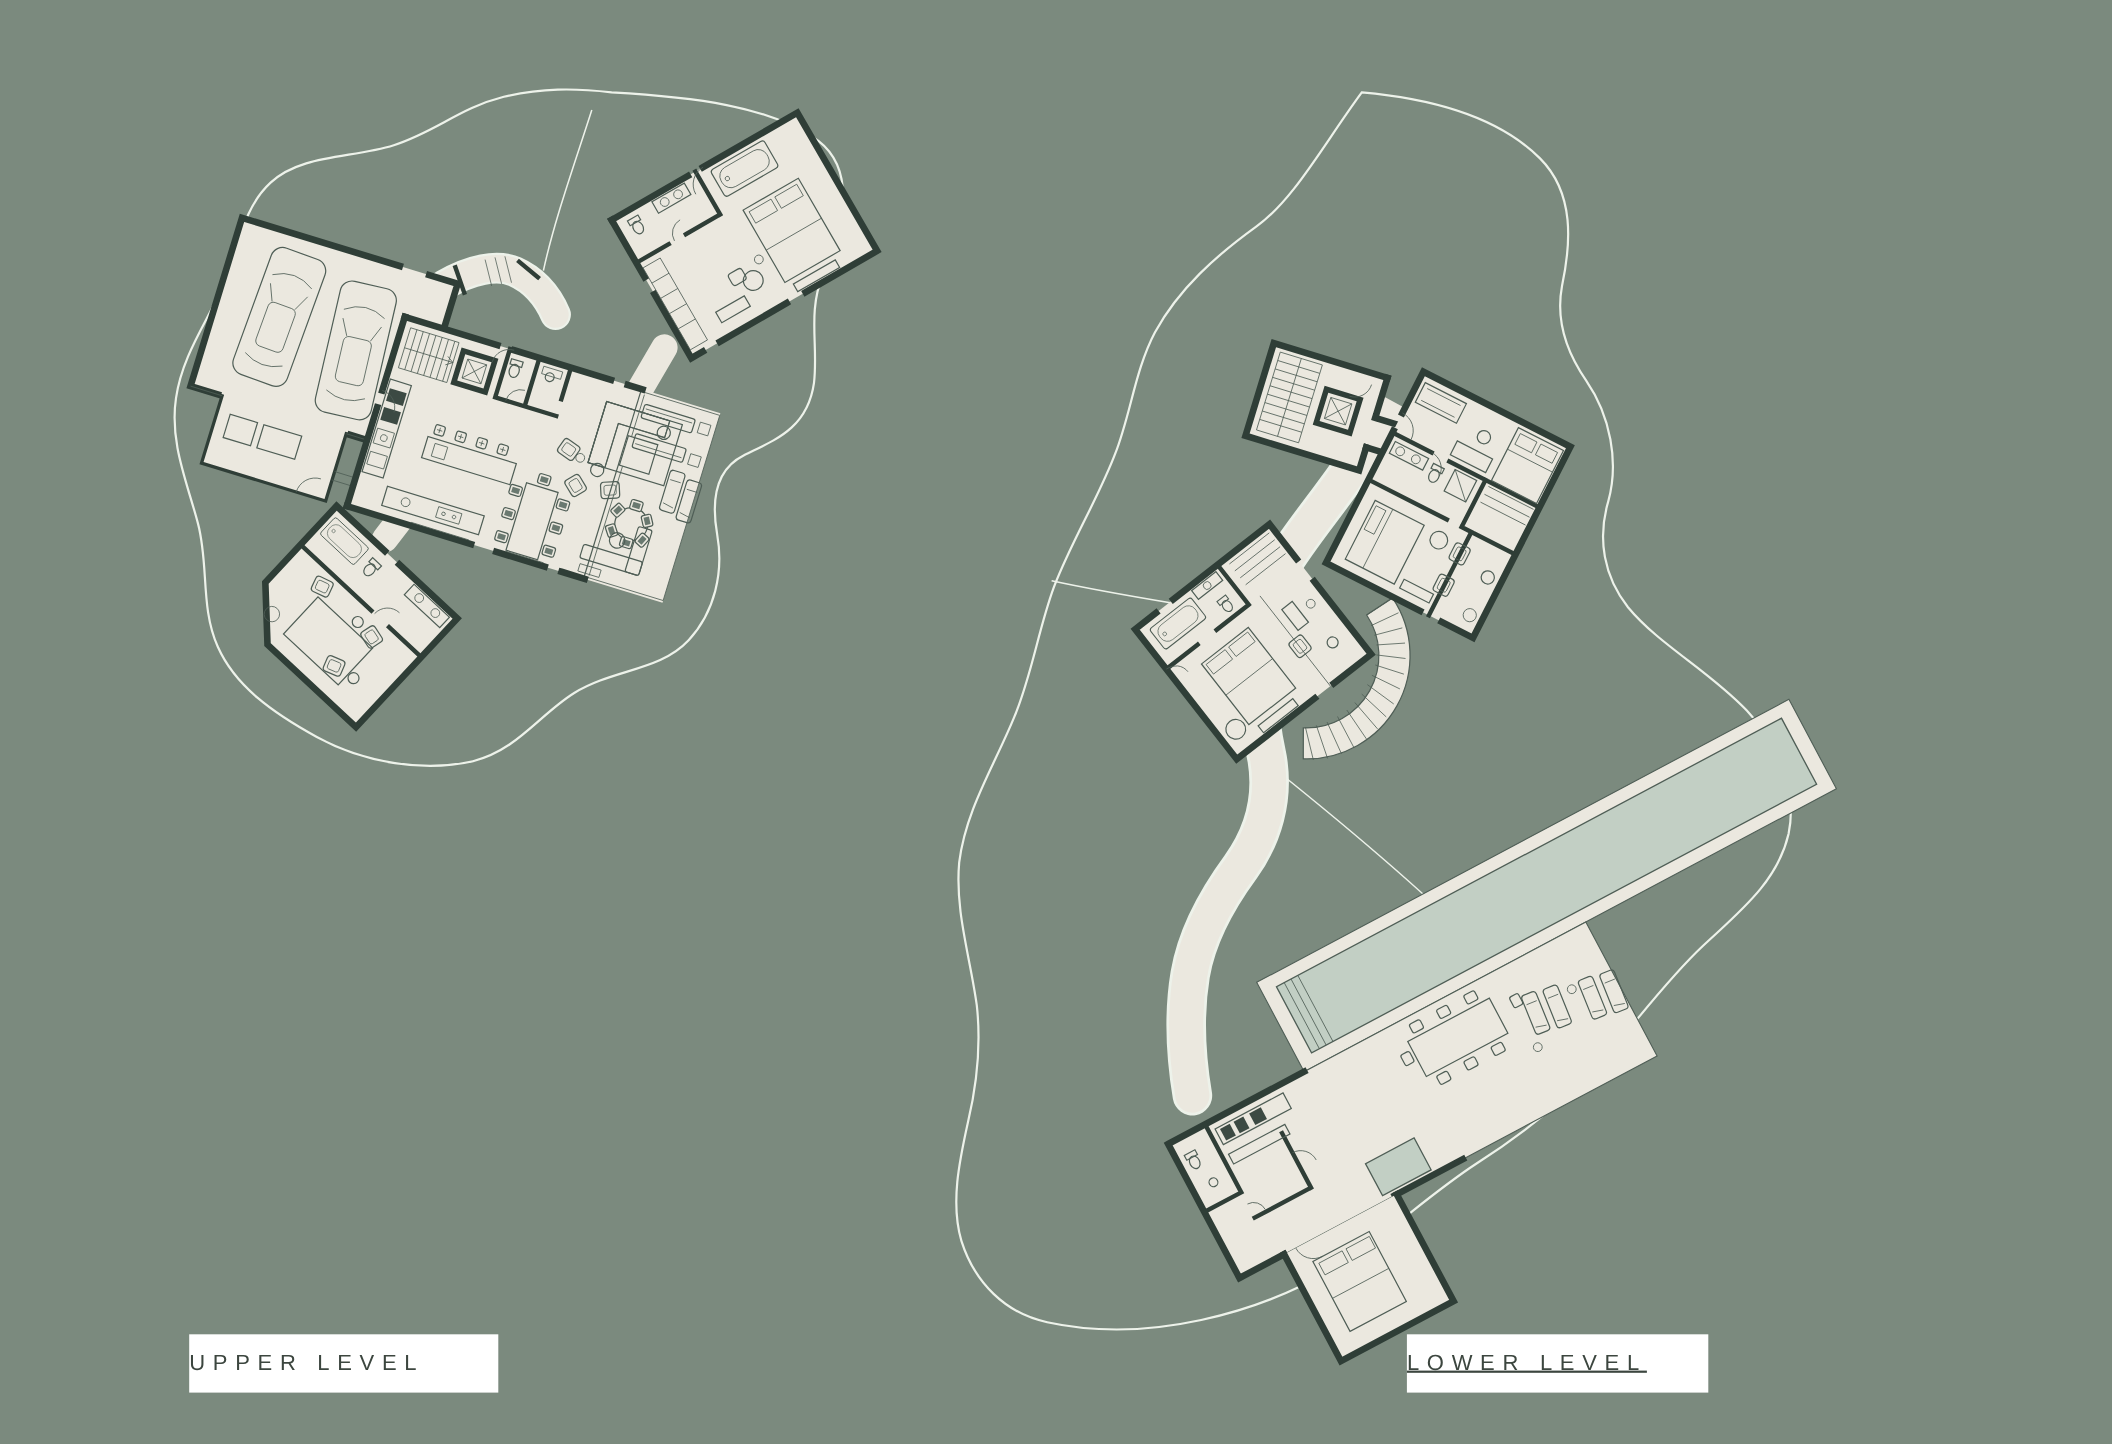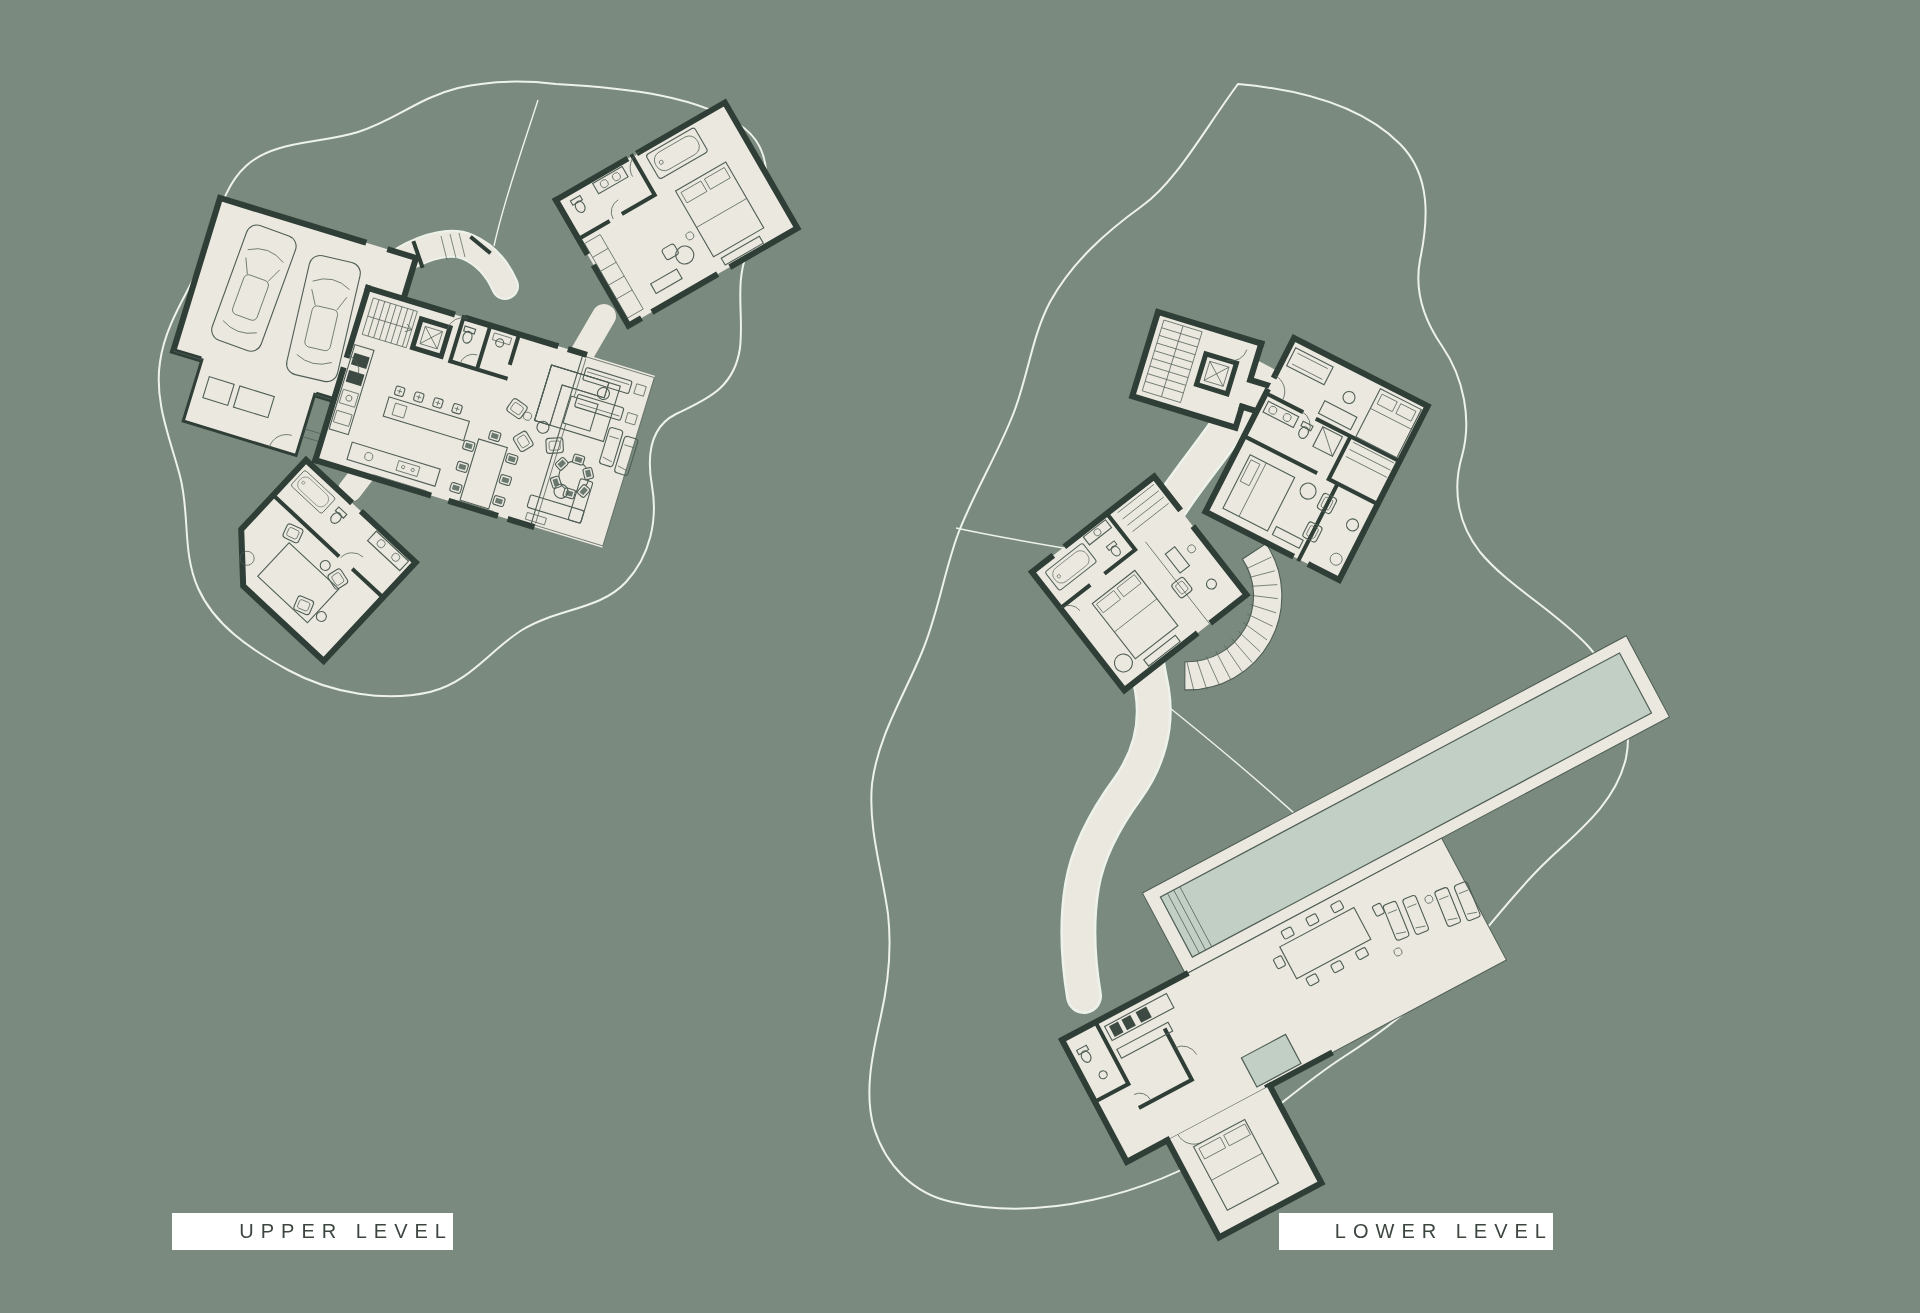--- a/index.html
+++ b/index.html
@@ -26,26 +26,26 @@
   .app{fill:var(--c-appliance);stroke:none;}
   .pool{fill:var(--c-pool);stroke:var(--c-line);stroke-width:1.2;}
   .contour{fill:none;stroke:var(--c-contour);stroke-width:2;}
   .contour-thin{fill:none;stroke:var(--c-contour);stroke-width:1.4;}
   .walk-edge{fill:none;stroke:var(--c-contour);stroke-width:36;stroke-linecap:round;}
   .walk{fill:none;stroke:var(--c-floor);stroke-width:31;stroke-linecap:round;}
   .walk-sm-edge{fill:none;stroke:var(--c-contour);stroke-width:28;stroke-linecap:round;}
   .walk-sm{fill:none;stroke:var(--c-floor);stroke-width:24;stroke-linecap:round;}
   
   .level-label{
-    position:absolute;height:37px;background:var(--c-label-bg);
-    display:flex;align-items:center;justify-content:flex-end;
+    position:absolute;height:53px;background:var(--c-label-bg);
+    display:flex;align-items:center;justify-content:flex-start;
     color:var(--c-label-text);font-size:20px;letter-spacing:7px;font-weight:500;
   }
   #label-upper{left:172px;top:1213px;width:281px;}
-  #label-lower{left:1279px;top:1213px;width:274px;}
+  #label-lower{left:1279px;top:1213px;width:274px;text-decoration:underline;}
 </style>
 </head>
 <body>
 
 <svg width="1920" height="1313" viewBox="0 0 1920 1313">
   <defs>
     <pattern id="rugpat" width="6" height="6" patternUnits="userSpaceOnUse">
       <path d="M0,0H6M0,3H6M0,0V6M3,0V6" stroke="#6a7970" stroke-width="0.55" fill="none"></path>
     </pattern>
     <g id="car">

